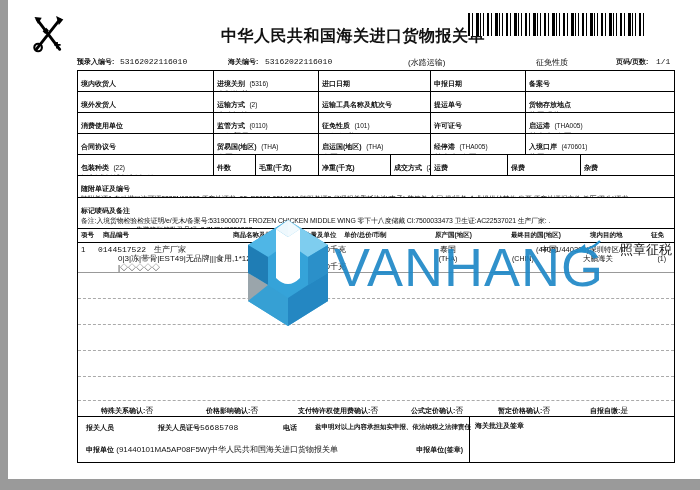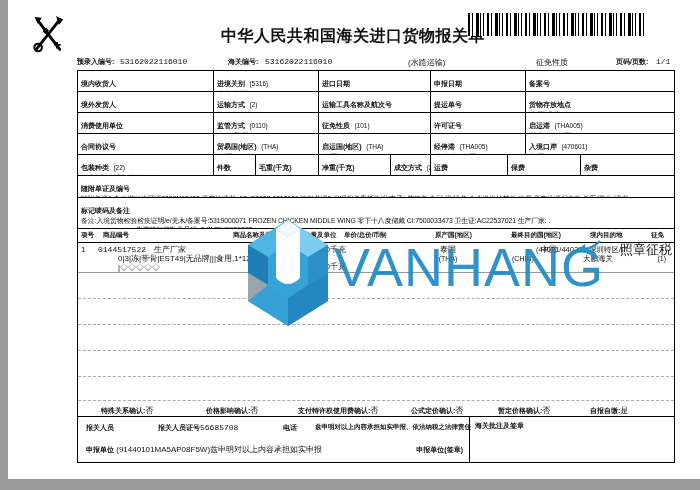--- a/index.html
+++ b/index.html
@@ -277,21 +277,21 @@
       <span style="left:420px"><b class="lb">暂定价格确认:</b><i style="font-style:normal">否</i></span>
       <span style="left:512px"><b class="lb">自报自缴:</b><i style="font-style:normal">是</i></span>
     </div>
 
     <div class="footer">
       <span class="lb" style="left:8px;top:6px">报关人员</span>
       <span style="left:80px;top:6px"><b class="lb">报关人员证号</b><i class="num" style="font-style:normal">56685708</i></span>
       <span class="lb" style="left:205px;top:6px">电话</span>
       <span class="stmt" style="left:237px;width:150px;top:6px">兹申明对以上内容承担如实申报、依法纳税之法律责任</span>
       <span class="lb" style="left:285px;width:100px;top:28px;text-align:right">申报单位(签章)</span>
-      <span style="left:8px;top:27px"><b class="lb">申报单位</b> <i style="font-style:normal">(91440101MA5AP08F5W)兹申明对以上内容承担如实申报</i></span>
+      <span style="left:8px;top:27px"><b class="lb">申报单位</b> <i style="font-style:normal">(91440101MA5AP08F5W)中华人民共和国海关进口货物报关单</i></span>
       <div class="divider"></div>
       <span class="lb" style="left:397px;top:4px">海关批注及签章</span>
     </div>
 
   </div>
 
   <div class="wm">
     <svg class="wm-cube" width="80" height="108" viewBox="0 0 80 108">
       <polygon points="40,0 80,25 80,81 40,106 0,81 0,25" fill="#35a3d9"></polygon>
       <polygon points="40,0 80,25 60,37 40,23" fill="#7ecdef"></polygon>

